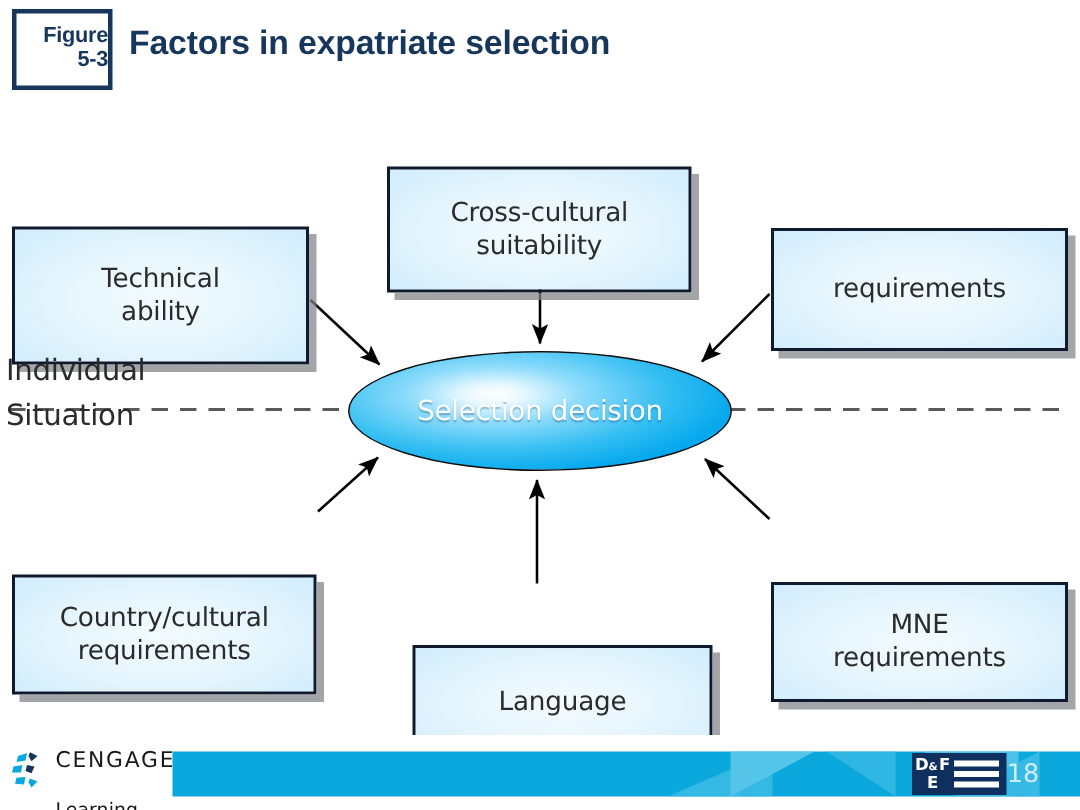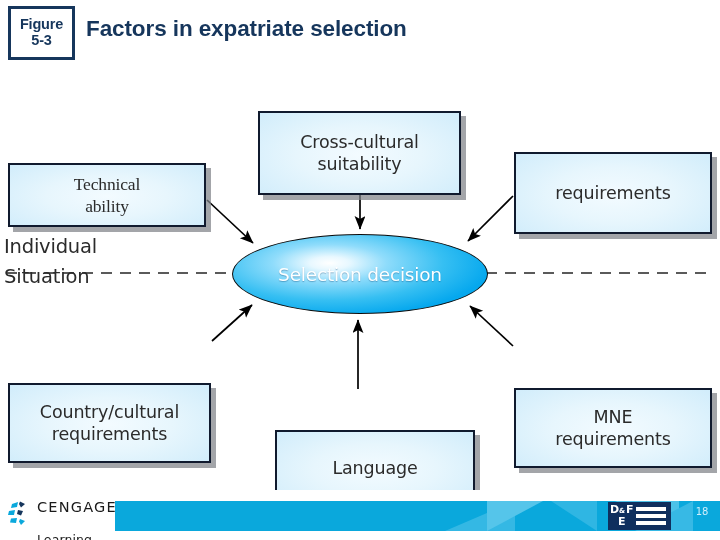--- a/index.html
+++ b/index.html
@@ -26,21 +26,21 @@
   #figure-badge {
     position: absolute;
     left: 8px;
     top: 6px;
     width: 67px;
     height: 54px;
     border: 3px solid #16365c;
     box-sizing: border-box;
     display: flex;
     flex-direction: column;
-    align-items: center;
+    align-items: flex-end;
     justify-content: center;
     line-height: 1.08;
   }
   #figure-badge .fl {
     color: #16365c;
     font-size: 14.5px;
     font-weight: bold;
     letter-spacing: -0.2px;
   }
   #slide-title {
@@ -82,21 +82,21 @@
     text-align: center;
     color: #2b2b2b;
     font-size: 17.5px;
     line-height: 1.28;
     font-family: "DejaVu Sans", sans-serif;
     letter-spacing: -0.15px;
     margin-top: 40px;
   }
   .factor-box span { display: block; padding: 0 6px; }
 
-  #box-technical        { left: 8px;   top: 123px; width: 198px; height: 64px; font-family: Liberation Serif, serif; }
+  #box-technical        { left: 8px;   top: 111px; width: 198px; height: 92px; }
   #box-crosscultural    { left: 258px; top: 71px;  width: 203px; height: 84px; }
   #box-family           { left: 514px; top: 112px; width: 198px; height: 82px; }
   #box-country          { left: 8px;   top: 343px; width: 203px; height: 80px; }
   #box-language         { left: 275px; top: 390px; width: 200px; height: 76px; }
   #box-mne              { left: 514px; top: 348px; width: 198px; height: 80px; }
 
   
   #selection-ellipse {
     position: absolute;
     left: 232px;
@@ -222,26 +222,26 @@
     flex-direction: column;
     gap: 3px;
   }
   #pub-badge .pb-lines i {
     display: block;
     height: 4px;
     background: #ffffff;
   }
   #page-number {
     position: absolute;
-    left: 572px;
+    left: 552px;
     top: 5px;
     width: 30px;
     text-align: center;
     color: #cfeefb;
-    font-size: 10px;
+    font-size: 17px;
     font-family: "DejaVu Sans", sans-serif;
   }
 </style>
 </head>
 <body>
 
 <div id="slide">
 
   <div id="figure-badge">
     <div class="fl">Figure</div>

